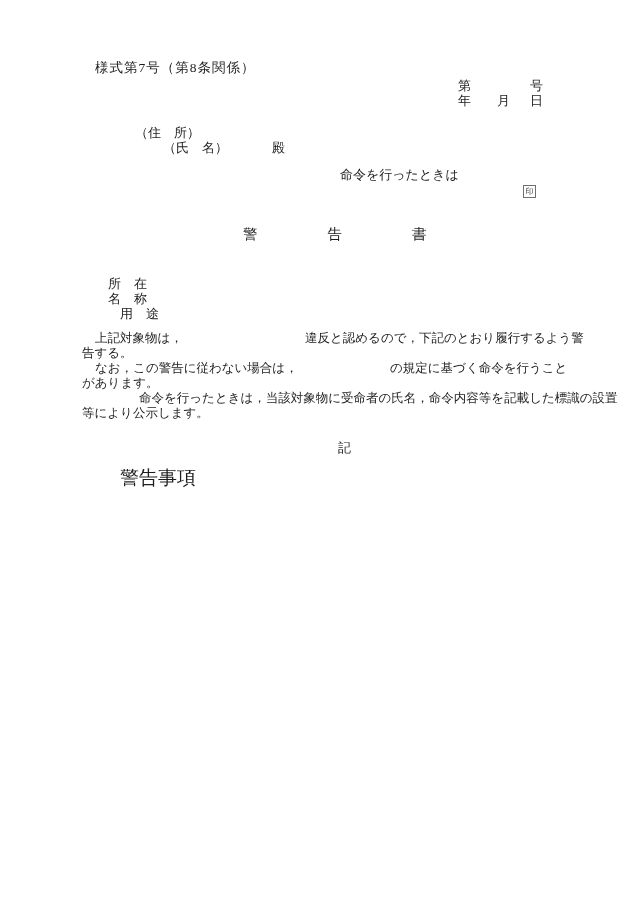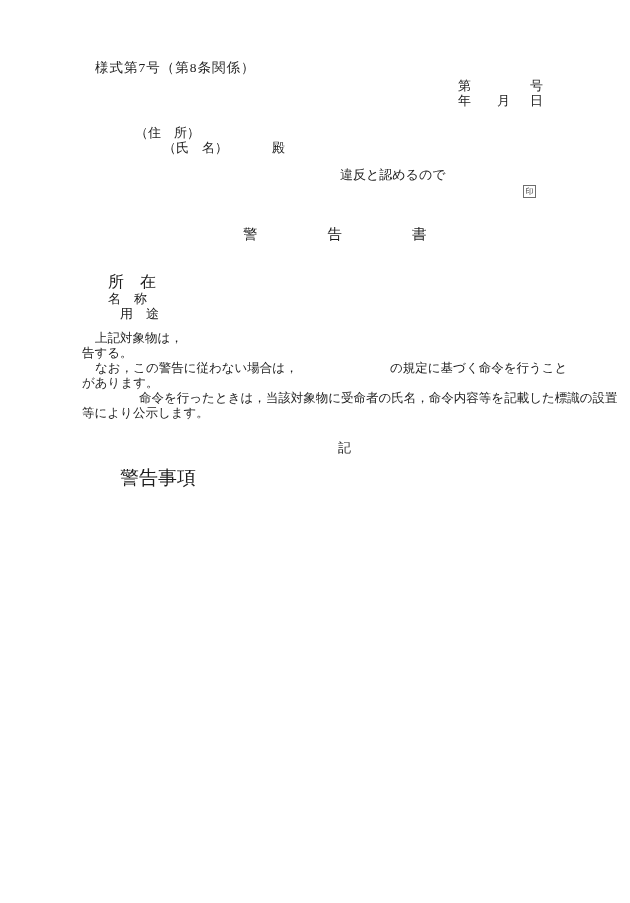--- a/index.html
+++ b/index.html
@@ -51,21 +51,21 @@
   }
 
   
   .doc-title {
     left: 243px; top: 227px;
     font-size: 14.5px;
     letter-spacing: 70px;
   }
 
   
-  .prop-location { left: 108px; top: 276px; font-size: 16px; font-family: Liberation Mono, monospace; }
+  .prop-location { left: 108px; top: 276px; font-size: 13px; }
   .prop-name     { left: 108px; top: 291px; font-size: 13px; }
   .prop-use      { left: 108px; top: 306px; font-size: 13px; margin-left: 12px; }
 
   
   .p1-l1a { left: 95px;  top: 331px; }
   .p1-l1b { left: 305px; top: 331px; }
   .p1-l2  { left: 82px;  top: 346px; }
   .p2-l1a { left: 95px;  top: 361px; }
   .p2-l1b { left: 390px; top: 361px; }
   .p2-l2  { left: 82px;  top: 376px; }
@@ -87,30 +87,31 @@
   <span class="t docno-suffix">号</span>
 
   <span class="t date-year">年</span>
   <span class="t date-month">月</span>
   <span class="t date-day">日</span>
 
   <span class="t addr-label">（住　所）</span>
   <span class="t name-label">（氏　名）</span>
   <span class="t honorific">殿</span>
 
-  <span class="t organization">違反と認めるので</span>
+  <span class="t organization">命令を行ったときは</span>
   <span class="seal-mark">印</span>
 
   <span class="t doc-title">警告書</span>
 
   <span class="t prop-location">所　在</span>
   <span class="t prop-name">名　称</span>
   <span class="t prop-use">用　途</span>
 
   <span class="t p1-l1a">上記対象物は，</span>
+  <span class="t p1-l1b">違反と認めるので，下記のとおり履行するよう警</span>
   <span class="t p1-l2">告する。</span>
 
   <span class="t p2-l1a">なお，この警告に従わない場合は，</span>
   <span class="t p2-l1b">の規定に基づく命令を行うこと</span>
   <span class="t p2-l2">があります。</span>
 
   <span class="t p3-l1">命令を行ったときは，当該対象物に受命者の氏名，命令内容等を記載した標識の設置</span>
   <span class="t p3-l2">等により公示します。</span>
 
   <span class="t record-marker">記</span>

